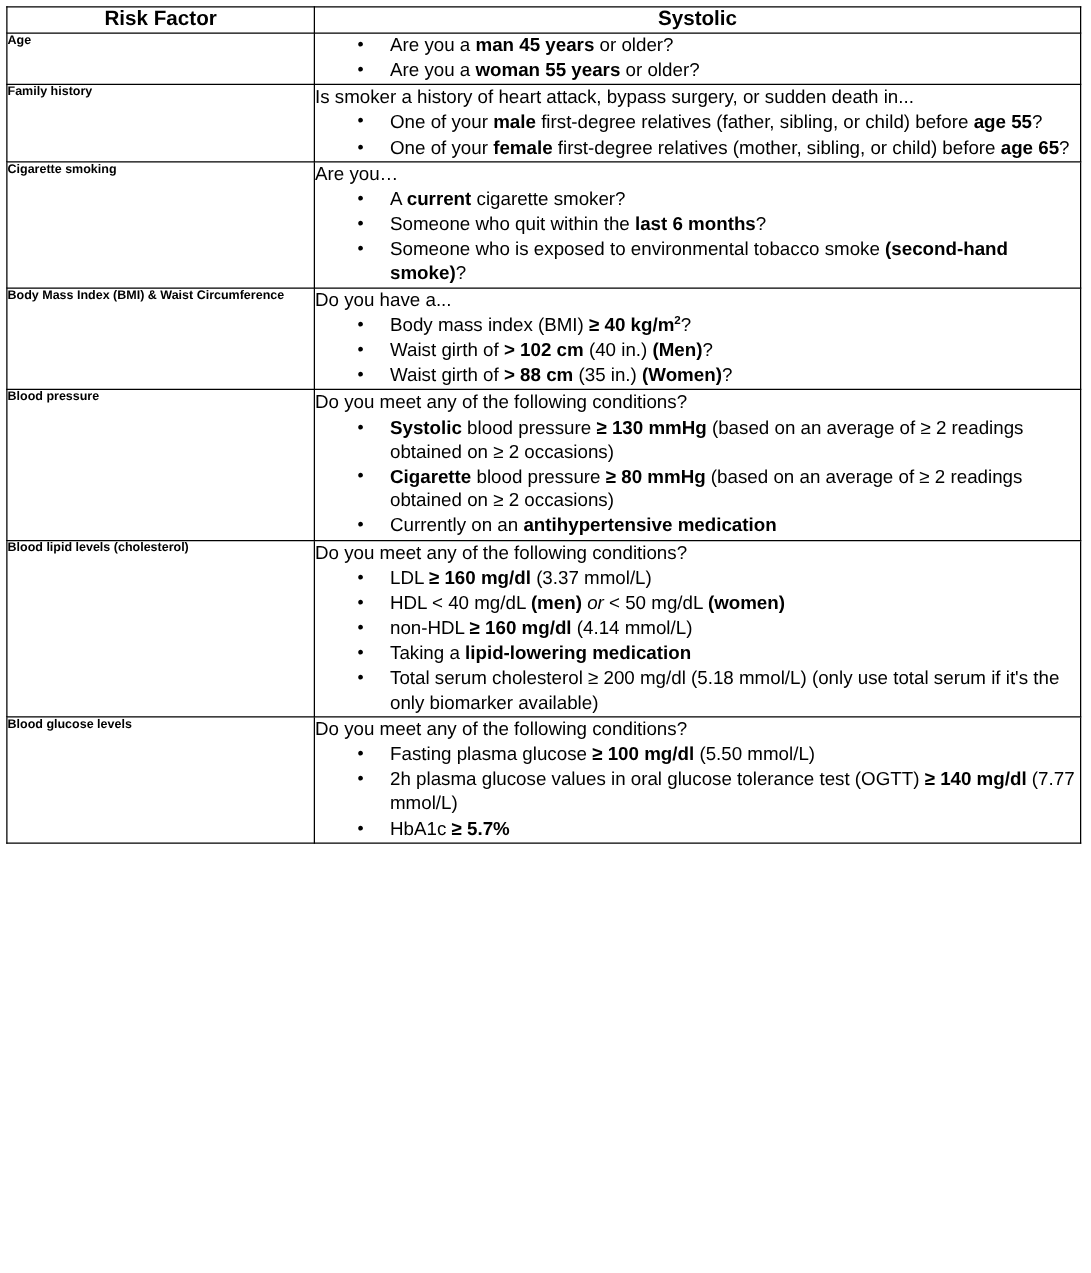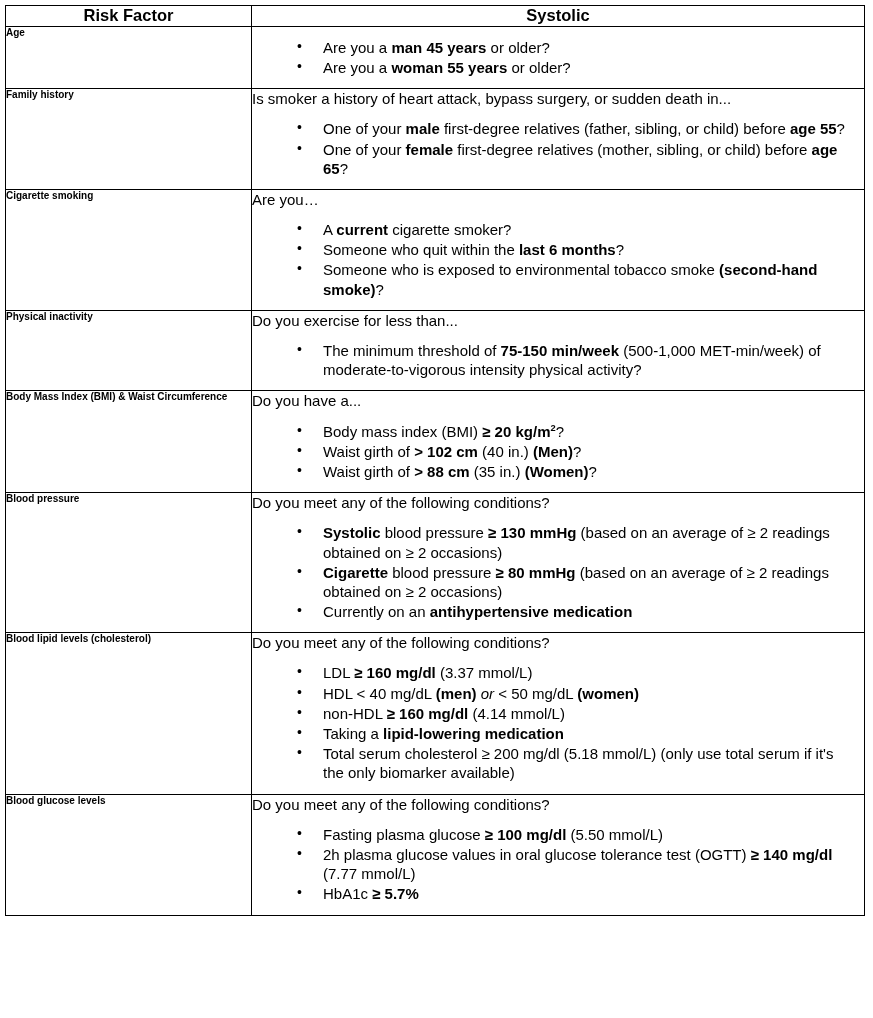--- a/index.html
+++ b/index.html
@@ -53,21 +53,21 @@
     font-size: 15px;
     line-height: 1.28;
     padding: 9px 8px 10px 10px;
   }
   .lead {
     margin: 0 0 1px 0;
     padding: 0;
   }
   ul.bullets {
     list-style: none;
-    margin: 11px;
+    margin: 0;
     padding: 0;
   }
   ul.bullets > li {
     position: relative;
     padding-left: 60px;
     margin: 0 0 1px 0;
     line-height: 1.28;
   }
   ul.bullets > li:before {
     content: "\2022";
@@ -125,34 +125,25 @@
           <td class="indicator-cell">
             <div class="lead">Are you…</div>
             <ul class="bullets">
               <li>A <b>current</b> cigarette smoker?</li>
               <li>Someone who quit within the <b>last 6 months</b>?</li>
               <li>Someone who is exposed to environmental tobacco smoke <b>(second-hand smoke)</b>?</li>
             </ul>
           </td>
         </tr>
         <tr>
-          <td class="factor-cell">Physical inactivity</td>
-          <td class="indicator-cell">
-            <div class="lead">Do you exercise for less than...</div>
-            <ul class="bullets">
-              <li>The minimum threshold of <b>75-150 min/week</b> (500-1,000 MET-min/week) of moderate-to-vigorous intensity physical activity?</li>
-            </ul>
-          </td>
-        </tr>
-        <tr>
           <td class="factor-cell">Body Mass Index (BMI) &amp; Waist Circumference</td>
           <td class="indicator-cell">
             <div class="lead">Do you have a...</div>
             <ul class="bullets">
-              <li>Body mass index (BMI) <b>≥ 20 kg/m</b><b><sup>2</sup></b>?</li>
+              <li>Body mass index (BMI) <b>≥ 40 kg/m</b><b><sup>2</sup></b>?</li>
               <li>Waist girth of <b>&gt; 102 cm</b> (40 in.) <b>(Men)</b>?</li>
               <li>Waist girth of <b>&gt; 88 cm</b> (35 in.) <b>(Women)</b>?</li>
             </ul>
           </td>
         </tr>
         <tr>
           <td class="factor-cell">Blood pressure</td>
           <td class="indicator-cell">
             <div class="lead">Do you meet any of the following conditions?</div>
             <ul class="bullets">

